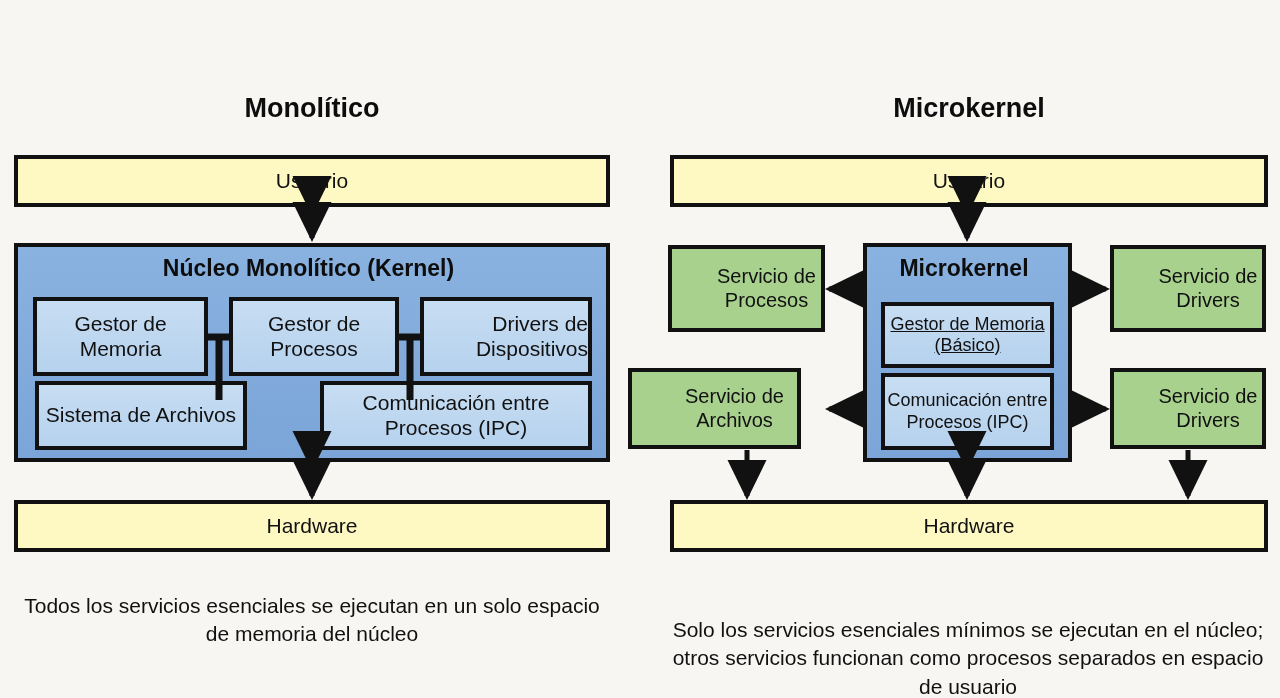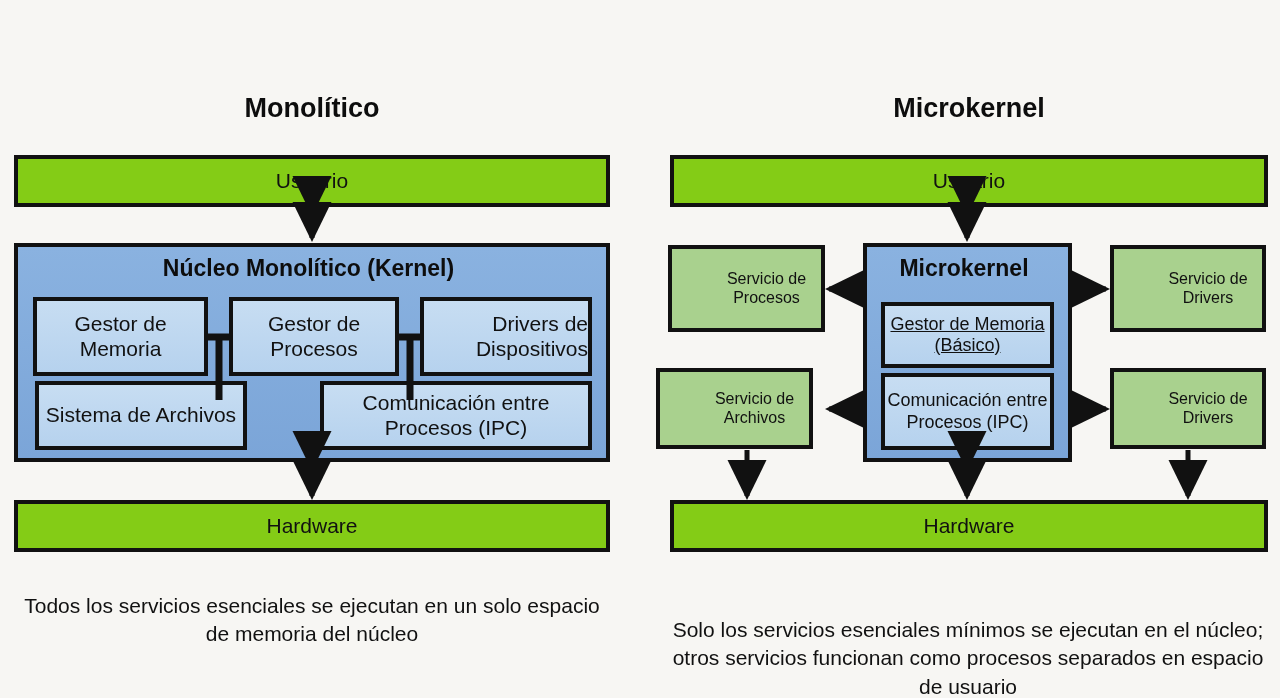--- a/index.html
+++ b/index.html
@@ -47,28 +47,28 @@
   .box {
     position: absolute;
     box-sizing: border-box;
     border: 4px solid #111111;
     display: flex;
     align-items: center;
     justify-content: center;
     text-align: center;
     line-height: 1.18;
   }
-  .box.white  { background: #84cc16; }
+  .box.white  { background: #fef9c3; }
   .box.kernel { background: linear-gradient(180deg,#8ab2e0 0%,#7ba5d8 100%); }
   .box.inner  { background: linear-gradient(180deg,#c7ddf2 0%,#b6d2ee 100%); border-width: 4px; }
   .box.green  { background: #a9d18e; }
 
   .lbl-plain   { font-size: 21px; font-weight: normal; }
   .lbl-small   { font-size: 18px; font-weight: normal; }
-  .lbl-green   { font-size: 16px; font-weight: normal; padding-left: 40px; }
+  .lbl-green   { font-size: 20px; font-weight: normal; padding-left: 40px; }
 
   .kernel-title {
     position: absolute;
     left: 0; right: 7px;
     top: 8px;
     text-align: center;
     font-size: 23px;
     font-weight: bold;
     color: #0d0d0d;
   }
@@ -146,21 +146,21 @@
   <div class="box inner" style="left:881px; top:373px; width:173px; height:77px;">
     <span class="lbl-small">Comunicación entre Procesos (IPC)</span>
   </div>
 
   <div class="box green" style="left:668px; top:245px; width:157px; height:87px;">
     <span class="lbl-green">Servicio de Procesos</span>
   </div>
   <div class="box green" style="left:1110px; top:245px; width:156px; height:87px;">
     <span class="lbl-green">Servicio de Drivers</span>
   </div>
-  <div class="box green" style="left:656px; top:368px; width:157px; height:81px;">
+  <div class="box green" style="left:628px; top:368px; width:173px; height:81px;">
     <span class="lbl-green">Servicio de Archivos</span>
   </div>
   <div class="box green" style="left:1110px; top:368px; width:156px; height:81px;">
     <span class="lbl-green">Servicio de Drivers</span>
   </div>
 
   <div class="box white" style="left:670px; top:500px; width:598px; height:52px;">
     <span class="lbl-plain">Hardware</span>
   </div>
 

